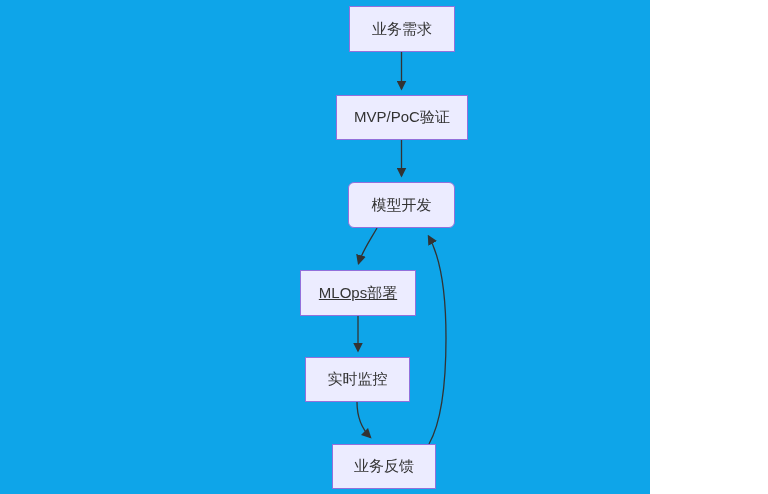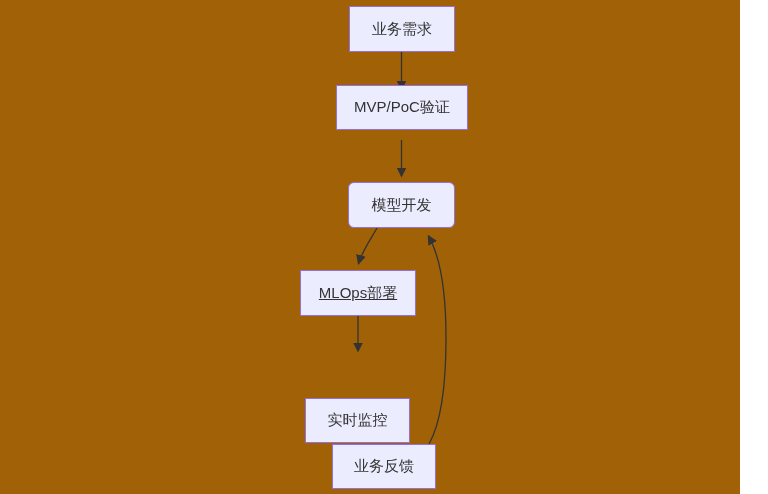--- a/index.html
+++ b/index.html
@@ -3,23 +3,23 @@
 <meta charset="utf-8">
 <style>
   html, body {
     margin: 0;
     padding: 0;
     background: #ffffff;
     font-family: "Liberation Sans", "DejaVu Sans", sans-serif;
   }
   .canvas {
     position: relative;
-    width: 740px;
+    width: 650px;
     height: 494px;
-    background: #a16207;
+    background: #0ea5e9;
     overflow: hidden;
   }
   .edges {
     position: absolute;
     left: 0;
     top: 0;
     width: 768px;
     height: 494px;
   }
   .edge {
@@ -34,24 +34,24 @@
     border: 1px solid #9370DB;
     color: #333333;
     font-size: 15px;
     display: flex;
     align-items: center;
     justify-content: center;
     text-align: center;
     white-space: nowrap;
   }
   .n-requirements { left: 349px; top: 6px;   width: 106px; height: 46px; }
-  .n-mvp          { left: 336px; top: 85px;  width: 132px; height: 45px; }
+  .n-mvp          { left: 336px; top: 95px;  width: 132px; height: 45px; }
   .n-modeldev     { left: 348px; top: 182px; width: 107px; height: 46px; border-radius: 6px; }
   .n-mlops        { left: 300px; top: 270px; width: 116px; height: 46px; text-decoration: underline; }
-  .n-monitor      { left: 305px; top: 357px; width: 105px; height: 45px; margin-top: 41px; }
+  .n-monitor      { left: 305px; top: 357px; width: 105px; height: 45px; }
   .n-feedback     { left: 332px; top: 444px; width: 104px; height: 45px; }
 </style>
 </head>
 <body>
 
 <div class="canvas">
 
   <svg class="edges" viewBox="0 0 768 494" xmlns="http://www.w3.org/2000/svg">
     <defs>
       <marker id="arrow" markerUnits="userSpaceOnUse" markerWidth="10" markerHeight="10" refX="8.5" refY="5" orient="auto">

